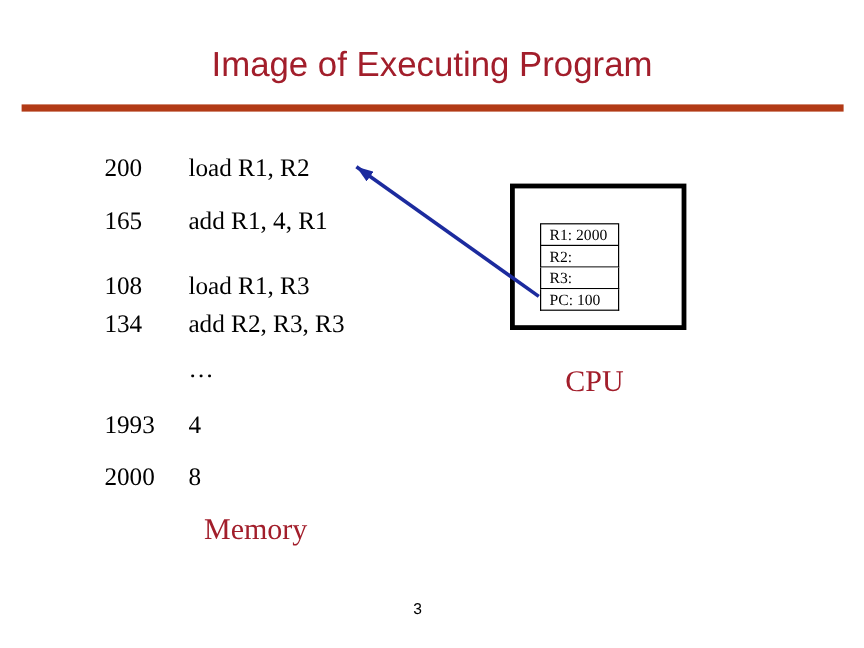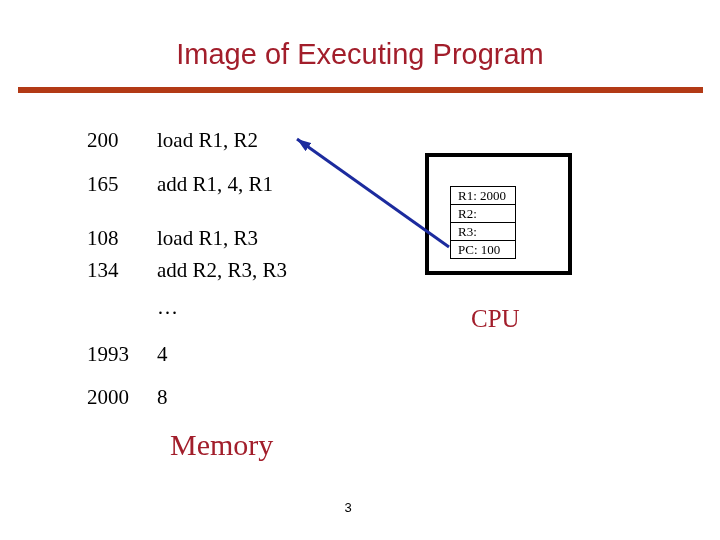--- a/index.html
+++ b/index.html
@@ -88,21 +88,21 @@
     left: 471px;
     top: 281px;
     font-size: 25px;
     color: #a21e2b;
     margin-top: 24px;
   }
   .memory-label {
     position: absolute;
     left: 170px;
     top: 428px;
-    font-size: 30px;
+    font-size: 25px;
     color: #a21e2b;
   }
   .page-number {
     position: absolute;
     left: 340px;
     top: 500px;
     width: 16px;
     text-align: center;
     font-family: "Liberation Sans", "DejaVu Sans", sans-serif;
     font-size: 13px;

